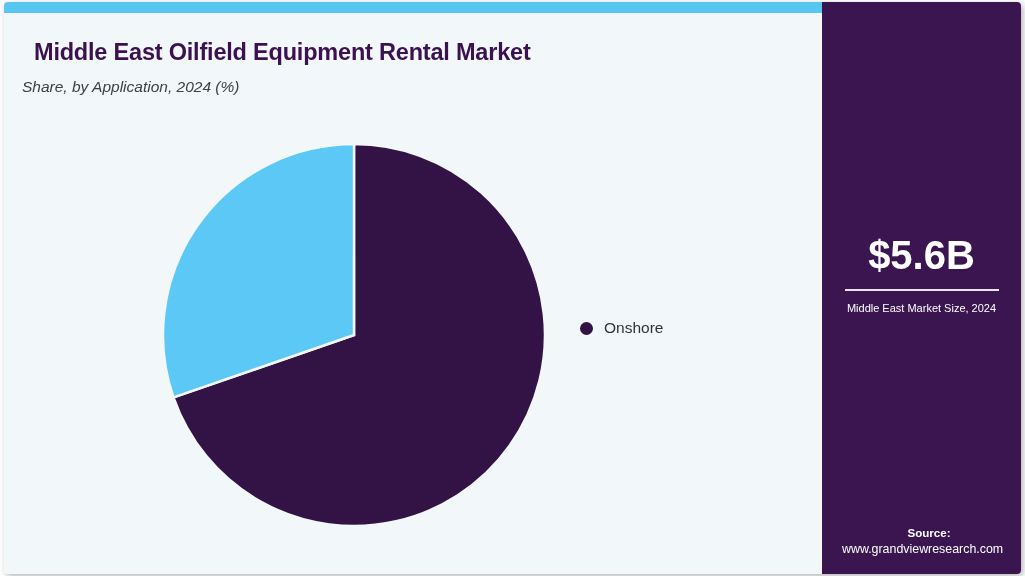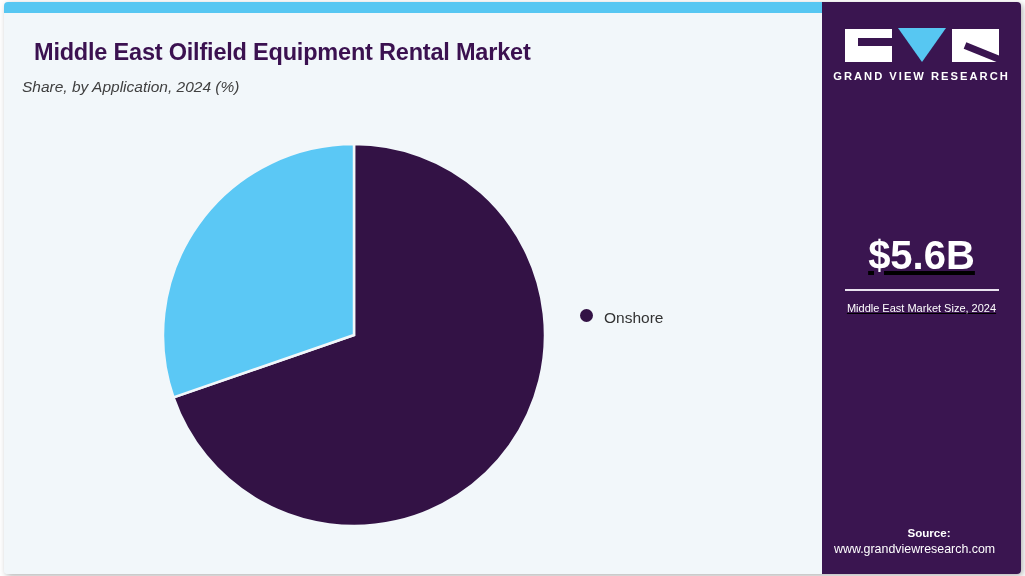--- a/index.html
+++ b/index.html
@@ -81,20 +81,21 @@
 
   
   #legend {
     position: absolute;
     left: 576px;
     top: 296px;
     width: 220px;
   }
   .legend-row {
     display: flex;
+    align-items: center;
     height: 38px;
   }
   .legend-dot {
     width: 13px;
     height: 13px;
     border-radius: 50%;
     flex: 0 0 auto;
     margin-right: 11px;
   }
   .legend-label {
@@ -172,21 +173,20 @@
     white-space: nowrap;
   }
 
   
   #stat-block {
     position: absolute;
     left: 0;
     top: 233px;
     width: 199px;
     text-align: center;
-    text-decoration: underline;
   }
   #stat-value {
     font-size: 40px;
     font-weight: bold;
     color: #ffffff;
     line-height: 1;
     margin: 0;
   }
   #stat-divider {
     width: 154px;
@@ -212,21 +212,21 @@
   #source-label {
     font-size: 11.6px;
     font-weight: bold;
     color: #ffffff;
     margin: 0;
     text-align: center;
   }
   #source-url {
     font-size: 12.4px;
     color: #ffffff;
-    margin: 3px 0 0 0;
+    margin: 3px 0 0 8px;
     white-space: nowrap;
   }
 </style>
 </head>
 <body>
 
 <div id="card">
 
   <div id="accent-bar"></div>
 
@@ -250,28 +250,20 @@
       <div class="legend-row">
         <span class="legend-dot" style="background:#331245"></span>
         <span class="legend-label">Onshore</span>
       </div>
     </div>
 
   </div>
 
   <div id="side-panel">
 
-    <div id="logo-block">
-      <div id="logo-marks">
-        <span class="logo-g"></span>
-        <span class="logo-tri"></span>
-        <span class="logo-r"></span>
-      </div>
-      <div id="logo-text">GRAND VIEW RESEARCH</div>
-    </div>
 
     <div id="stat-block">
       <p id="stat-value">$5.6B</p>
       <div id="stat-divider"></div>
       <p id="stat-caption">Middle East Market Size, 2024</p>
     </div>
 
     <div id="source-block">
       <p id="source-label">Source:</p>
       <p id="source-url">www.grandviewresearch.com</p>

